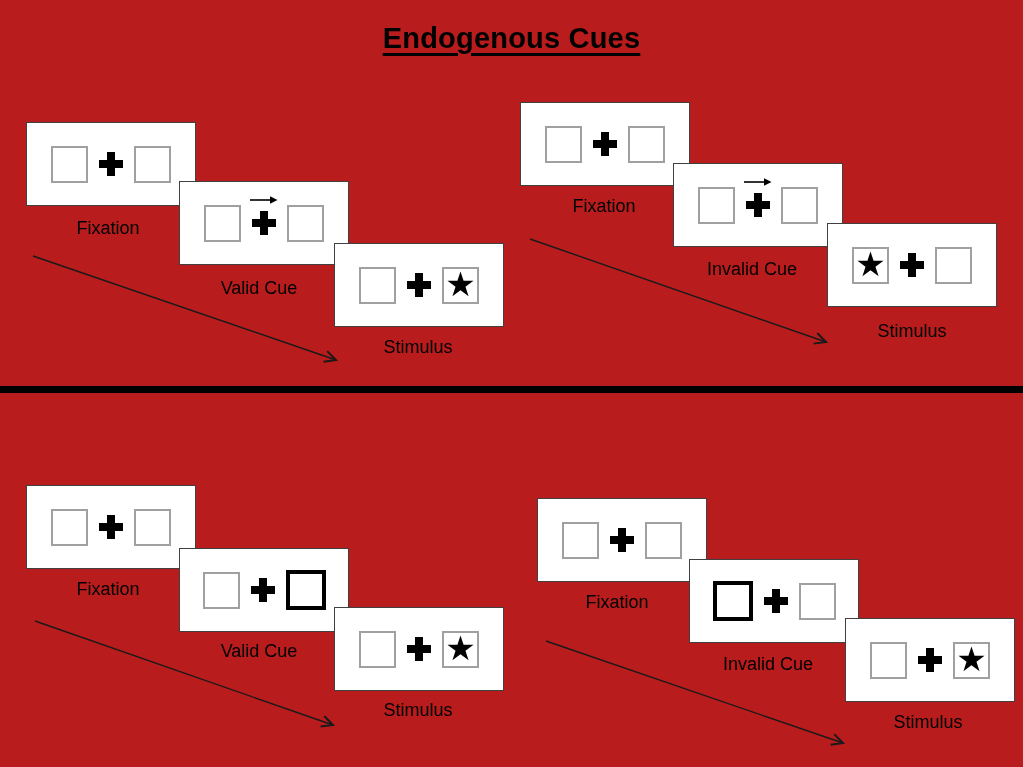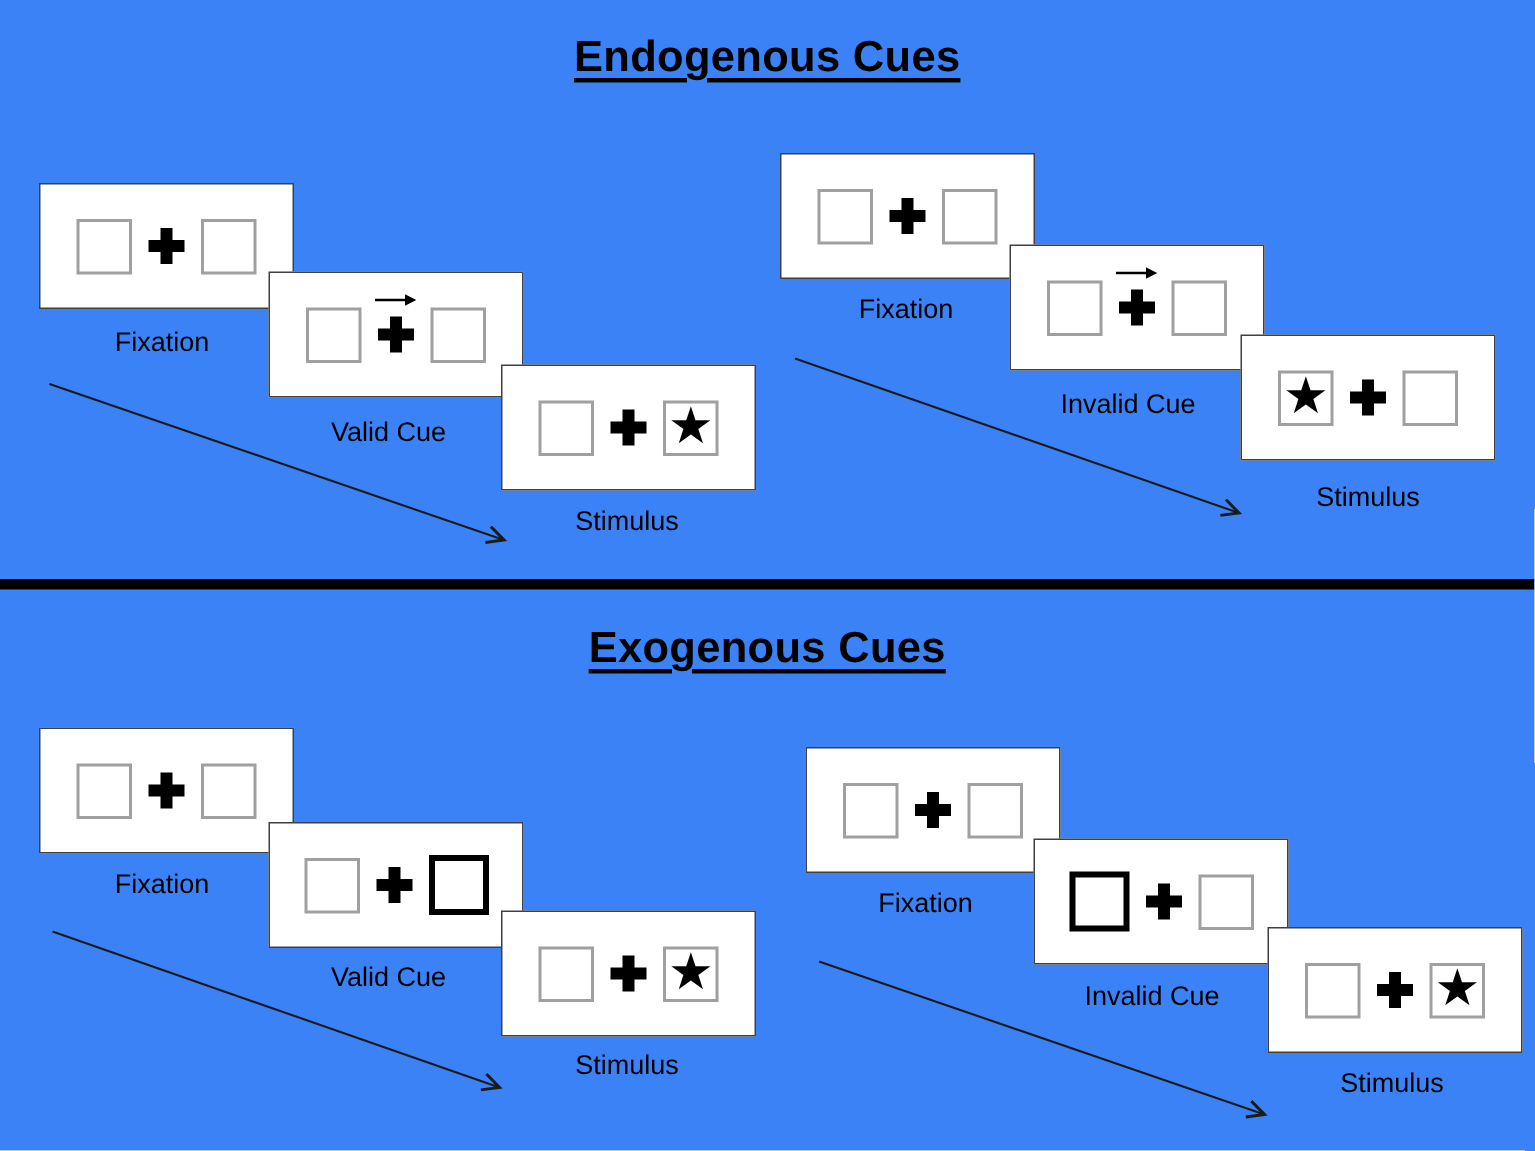--- a/index.html
+++ b/index.html
@@ -1,20 +1,20 @@
 <!DOCTYPE html>
 <html><head>
 <meta charset="utf-8">
 <style>
   html, body { margin: 0; padding: 0; background: #ffffff; }
   #canvas {
     position: relative;
     width: 1023px;
     height: 767px;
-    background: #3b82f6;
+    background: #b91c1c;
     overflow: hidden;
     font-family: "Liberation Sans", sans-serif;
     color: #000;
   }
   .title {
     position: absolute;
     left: 0;
     width: 100%;
     text-align: center;
     font-weight: bold;
@@ -178,23 +178,20 @@
       <div class="sq"></div>
     </div>
 
     <div class="plabel" style="left:604px; top:196px;">Fixation</div>
     <div class="plabel" style="left:752px; top:259px;">Invalid Cue</div>
     <div class="plabel" style="left:912px; top:321px;">Stimulus</div>
   </div>
 
   <div class="divider"></div>
 
-  <div class="title" style="top:416px;">
-    <span>Exogenous Cues</span>
-  </div>
 
   <div class="group">
     <svg class="tarrow" style="left:30px; top:615px;" width="312" height="118">
       <line x1="5" y1="6" x2="303" y2="110" stroke="#1a1a1a" stroke-width="1.4" marker-end="url(#ah)"></line>
     </svg>
 
     <div class="panel" style="left:26px; top:485px;">
       <div class="sq"></div>
       <div class="plus-wrap">
           <div class="plus"></div>

